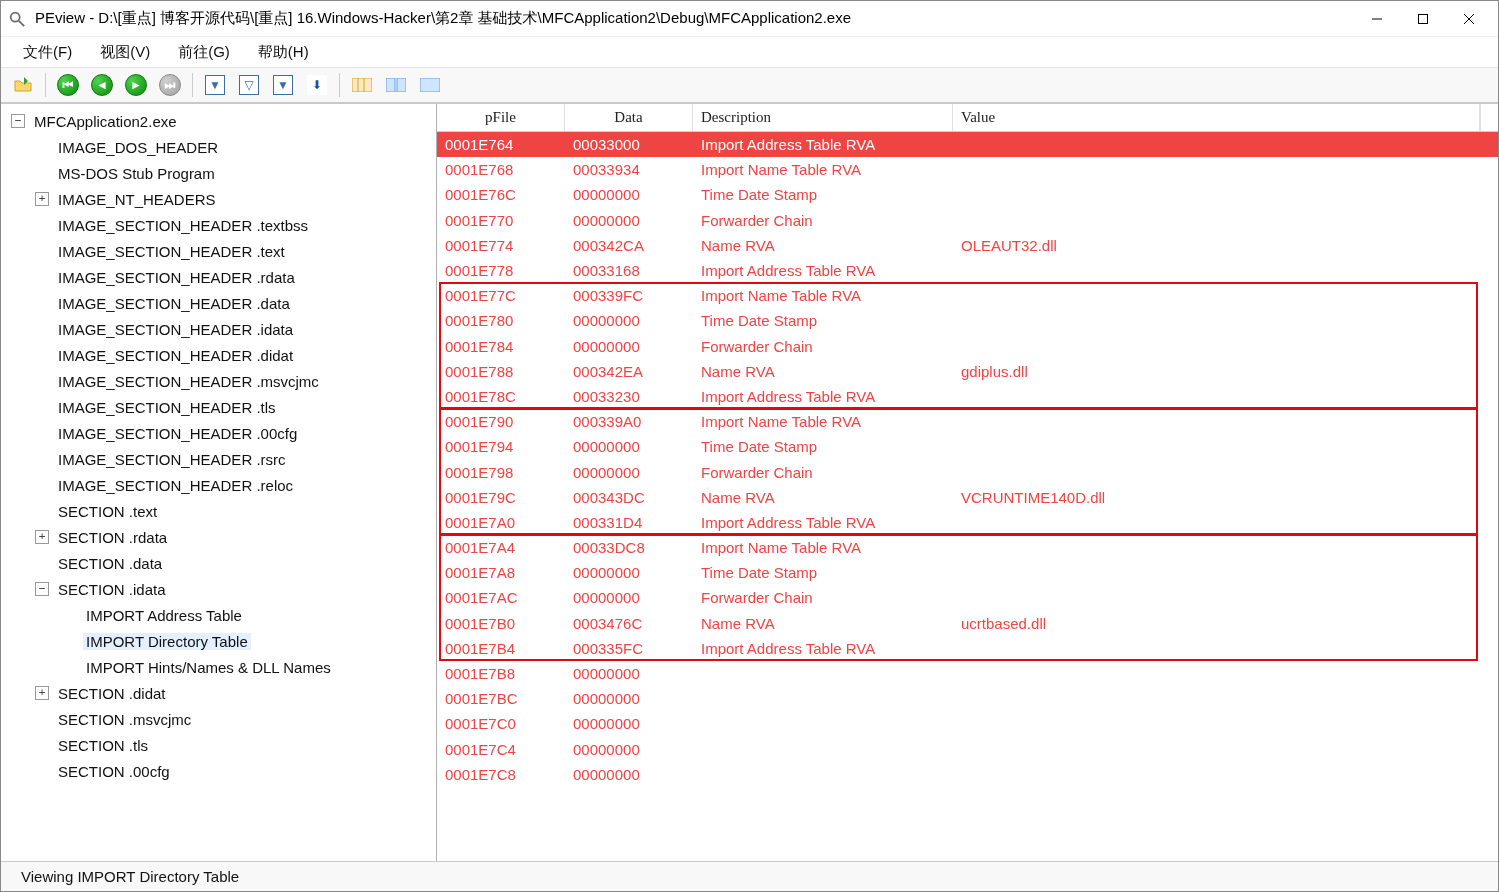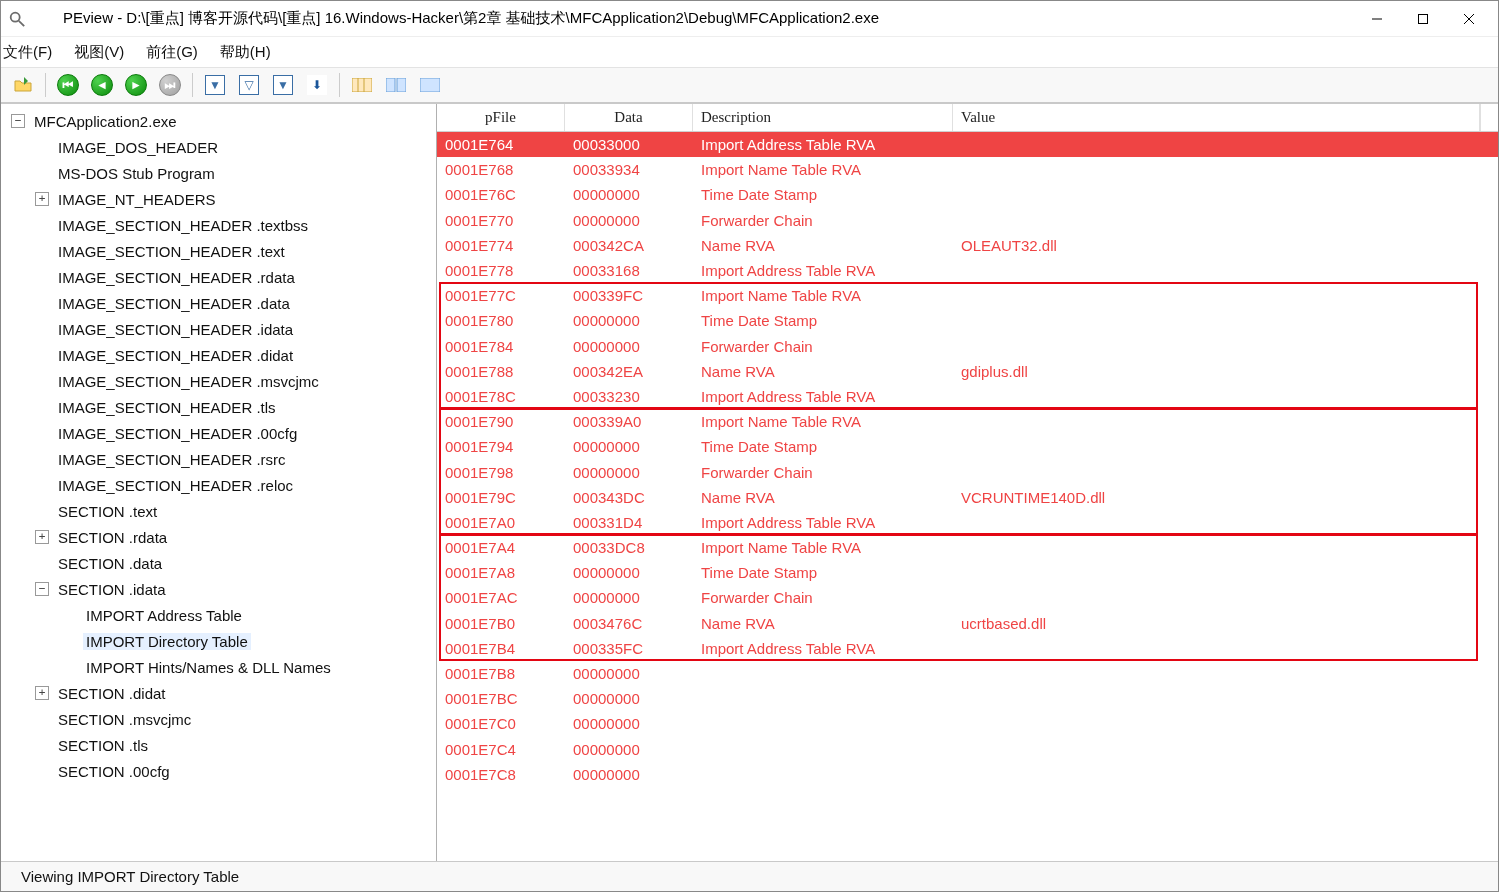--- a/index.html
+++ b/index.html
@@ -16,33 +16,32 @@
     border: 1px solid #888;
   }
   
   .titlebar {
     height: 36px;
     display: flex;
     align-items: center;
     padding: 0 6px;
     background: #fff;
     border-bottom: 1px solid #eee;
-    gap: 28px;
   }
   .titlebar .app-icon { width: 20px; height: 20px; margin-right: 8px; display:flex; align-items:center; justify-content:center;}
   .titlebar .title { flex: 1; font-size: 15px; color: #000; white-space: nowrap; overflow: hidden; }
   .win-controls { display: flex; height: 100%; }
   .win-btn { width: 46px; display: flex; align-items: center; justify-content: center; color:#000; }
   
   .menubar {
     height: 30px;
     display: flex;
     align-items: center;
-    padding: 0 2px;
-    gap: 22px;
+    padding: 0 22px;
+    gap: 28px;
     font-size: 15px;
     color: #111;
   }
   .menubar span { cursor: default; }
   
   .toolbar {
     height: 36px;
     display: flex;
     align-items: center;
     padding: 0 8px;

